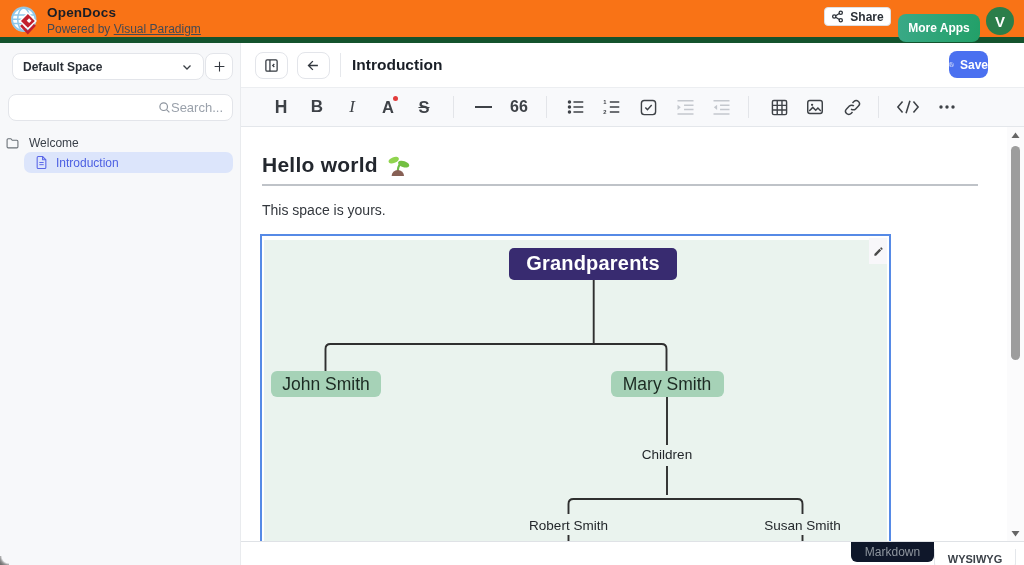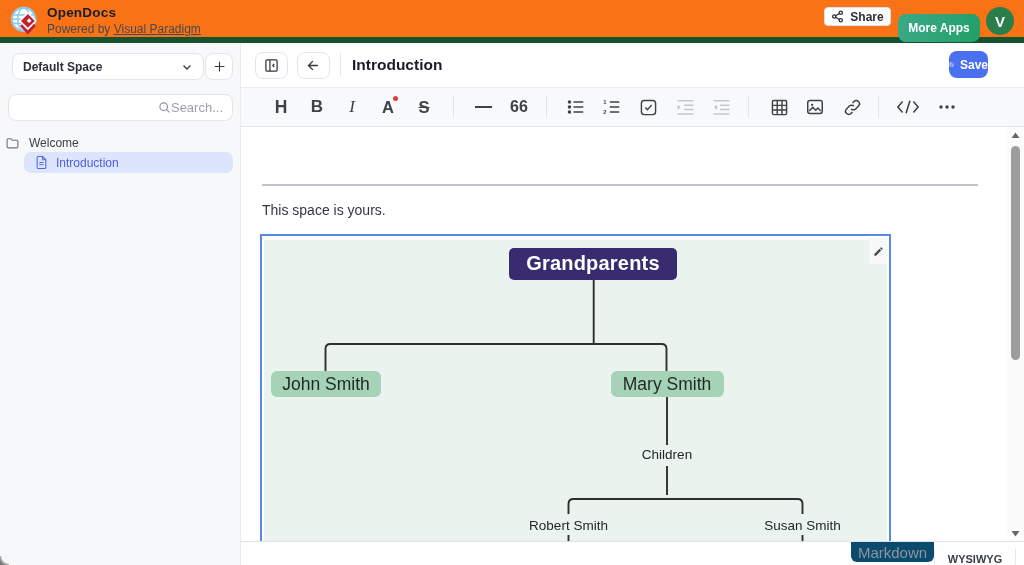--- a/index.html
+++ b/index.html
@@ -49,21 +49,21 @@
 #embed { position:absolute; left:19px; top:107px; width:631px; height:340px; border:2px solid #568ae6; background:#fff; }
 #mint { position:absolute; left:2px; top:4px; width:623px; height:330px; background:#eaf3ee; }
 #editBtn { position:absolute; right:2px; top:2px; width:18px; height:26px; background:#f8f7fa; display:flex; align-items:center; justify-content:center; }
 
 
 #scroll { position:absolute; left:1007px; top:127px; width:17px; height:414px; background:#fbfbfc; }
 #sthumb { position:absolute; left:4px; top:19px; width:9px; height:214px; background:#9d9d9d; border-radius:5px; }
 
 
 #bottombar { position:absolute; left:241px; top:541px; width:783px; height:24px; background:#fff; border-top:1px solid #dfe2e6; }
-#tabMd { position:absolute; left:610px; top:0; width:83px; height:20px; background:#0c4a6e; color:#8e959e; font-size:15px; display:flex; align-items:center; justify-content:center; border-radius:0 0 6px 6px; }
+#tabMd { position:absolute; left:610px; top:0; width:83px; height:20px; background:#0f172a; color:#8e959e; font-size:12px; display:flex; align-items:center; justify-content:center; border-radius:0 0 6px 6px; }
 #tabWy { position:absolute; left:693px; top:7px; width:82px; height:20px; background:#fff; border:1px solid #e4e7eb; border-top:none; color:#3b4148; font-size:11px; font-weight:bold; display:flex; align-items:center; justify-content:center; border-radius:0 0 6px 6px; }
 #corner { position:absolute; left:0; top:556px; width:9px; height:9px; background:radial-gradient(circle at 9px 0px, rgba(0,0,0,0) 7px, rgba(130,130,130,0.8) 9px, #757575 11px, #6a6a6a 13px); }
 </style>
 </head>
 <body>
 
 <div id="header">
   <svg id="logo" viewBox="0 0 34 32">
     <circle cx="15.7" cy="14.3" r="12.1" fill="#fff" stroke="#a8bfcc" stroke-width="1.3"></circle>
     <g fill="none" stroke="#8ec7ea" stroke-width="1.5">
@@ -230,20 +230,29 @@
   <div class="tico" style="left:694px;width:24px;">
       <svg width="18" height="6" viewBox="0 0 18 6">
         <circle cx="3" cy="3" r="1.7" fill="#3e4247"></circle>
         <circle cx="9" cy="3" r="1.7" fill="#3e4247"></circle>
         <circle cx="15" cy="3" r="1.7" fill="#3e4247"></circle>
       </svg>
     </div>
 </div>
 
 <div id="content">
+  <div id="h1">
+      <span>Hello world</span>
+    <svg width="23" height="22" viewBox="0 0 24 23">
+      <path d="M11.2 19.5 C11.2 15.5 11.7 12.5 14.2 10" stroke="#6cbd44" stroke-width="2.3" fill="none"></path>
+      <ellipse cx="7" cy="6.4" rx="5.7" ry="3" fill="#90d44f" transform="rotate(-21 7 6.4)"></ellipse>
+      <ellipse cx="17.4" cy="10.6" rx="6" ry="3.2" fill="#72bf41" transform="rotate(18 17.4 10.6)"></ellipse>
+      <path d="M4.8 23 a6.5 6.2 0 0 1 13 0 z" fill="#876055"></path>
+    </svg>
+  </div>
   <div id="hr1"></div>
   <div id="para">This space is yours.</div>
   <div id="embed">
     <div id="mint">
       <svg width="623" height="330" viewBox="0 0 623 330">
         <g stroke="#2f2f2f" stroke-width="1.9" fill="none">
           <path d="M329.7 40 V104"></path>
           <path d="M61.5 131 V109 Q61.5 104 66.5 104 H397.5 Q402.5 104 402.5 109 V131"></path>
           <path d="M403 157 V205 M403 226 V255"></path>
           <path d="M304.5 274 V264 Q304.5 259 309.5 259 H533.5 Q538.5 259 538.5 264 V274"></path>

